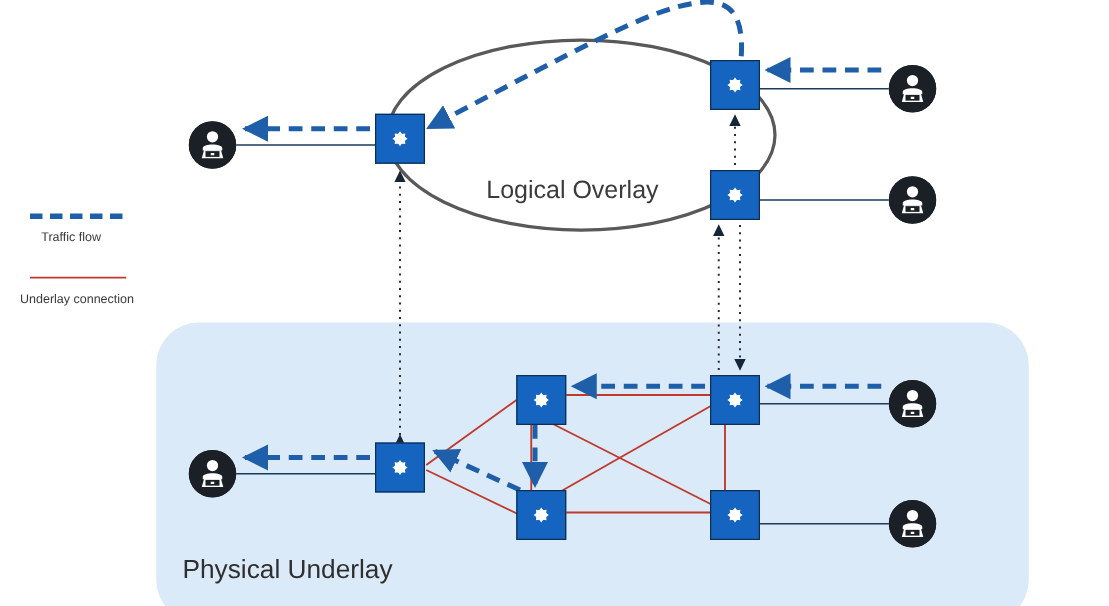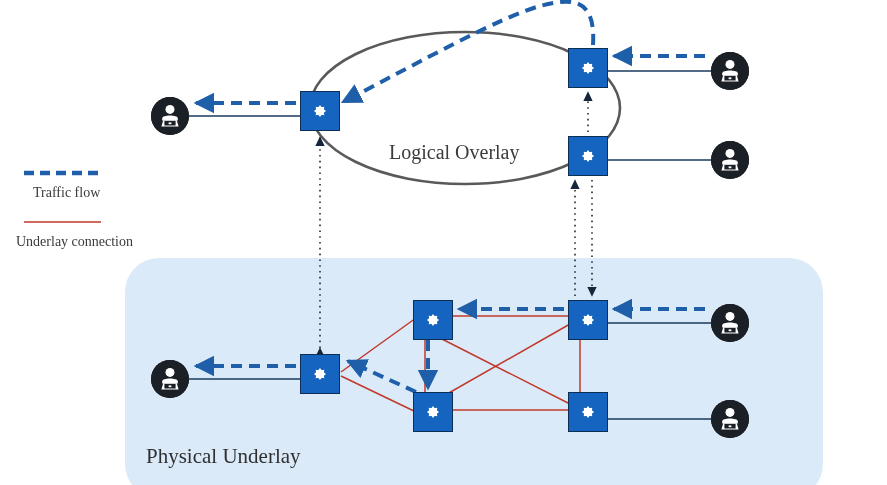--- a/index.html
+++ b/index.html
@@ -1,35 +1,35 @@
 <!DOCTYPE html>
 <html><head>
 <meta charset="utf-8">
 <style>
   html,body{margin:0;padding:0;background:#ffffff;}
   body{width:887px;height:485px;position:relative;overflow:hidden;
        font-family:"Liberation Sans","DejaVu Sans",sans-serif;}
-  #stage{position:absolute;left:0;top:0;width:887px;height:485px;font-family:Liberation Serif, serif;}
+  #stage{position:absolute;left:0;top:0;width:887px;height:485px;}
   svg.layer{position:absolute;left:0;top:0;width:887px;height:485px;overflow:visible;}
   .node{position:absolute;}
 
   
   .switch{width:40px;height:40px;box-sizing:border-box;
           background:#1565c0;border:1.5px solid #0d2f56;}
   .switch svg{display:block;width:100%;height:100%;}
 
   
   .user{width:38px;height:38px;border-radius:50%;background:#1b1f26;
         display:block;}
   .user svg{display:block;width:100%;height:100%;}
 
   
   .lbl-overlay{position:absolute;font-size:20px;color:#3b3b3b;white-space:nowrap;}
   .lbl-underlay{position:absolute;font-size:21px;color:#2f2f2f;white-space:nowrap;}
-  .legend-text{position:absolute;font-size:14px;color:#3a3a3a;white-space:nowrap;}
+  .legend-text{position:absolute;font-size:10px;color:#3a3a3a;white-space:nowrap;}
 </style>
 </head>
 <body>
 
 <div id="stage">
 
   <svg class="layer">
     <rect x="125" y="258" width="698" height="240" rx="34" ry="34" fill="#dbeaf8"></rect>
   </svg>
 

